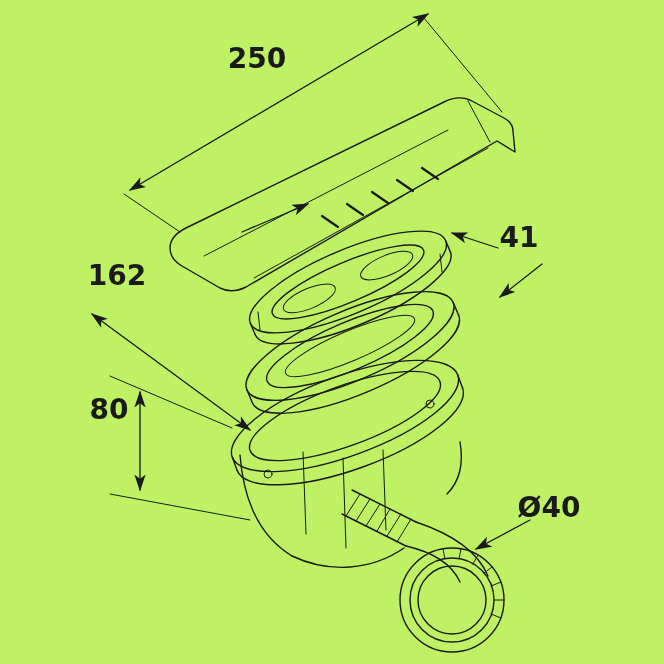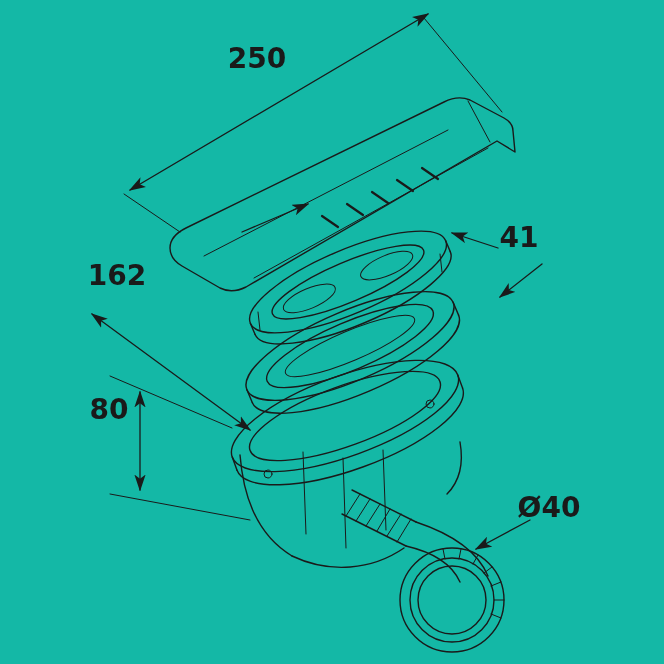--- a/index.html
+++ b/index.html
@@ -4,21 +4,21 @@
 <style>
   html, body {
     margin: 0;
     padding: 0;
     background: #ffffff;
   }
   .canvas {
     position: relative;
     width: 664px;
     height: 664px;
-    background: #14b8a6;
+    background: #bef264;
     overflow: hidden;
   }
   svg { display: block; }
   .ln  { fill: none; stroke-linecap: round; stroke-linejoin: round; stroke-width: 1.4; }
   .dim { fill: none; stroke-linecap: round; stroke-linejoin: round; stroke-width: 1.3; }
   .thin{ fill: none; stroke-linecap: round; stroke-width: 1; }
   .slit{ fill: none; stroke-linecap: round; stroke-width: 2.2; }
   .lbl {
     font-family: "DejaVu Sans", "Liberation Sans", sans-serif;
     font-size: 28px;

